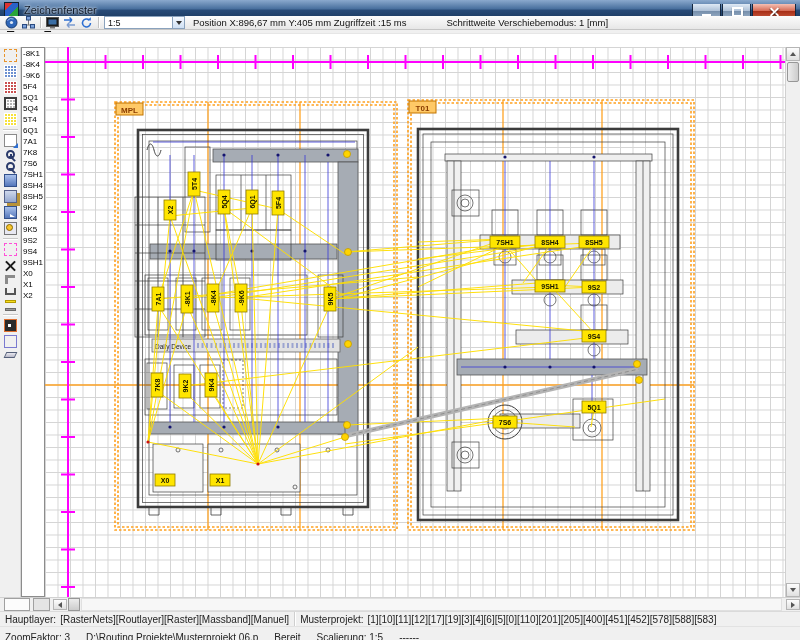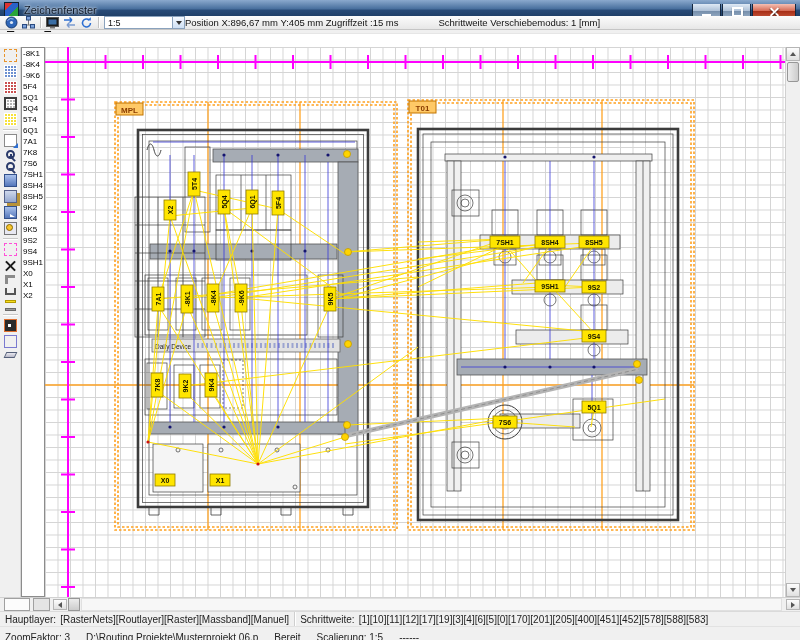--- a/index.html
+++ b/index.html
@@ -34,21 +34,21 @@
   .tsep{width:1px;height:11px;background:#c2c2c2;box-shadow:1px 0 0 #fff;margin:0 3px;flex:0 0 auto}
   .combo{width:76px;height:11px;background:#fff;border:1px solid #8aa2bd;display:flex;align-items:center;
     font-size:9px;padding-left:3px;position:relative;margin-left:2px;flex:0 0 auto}
   .combo .drop{position:absolute;right:0;top:0;bottom:0;width:11px;border-left:1px solid #8aa2bd;
     background:linear-gradient(#f4f9ff,#cfe0f4);display:flex;align-items:center;justify-content:center}
   .tri-down{width:0;height:0;border-left:3px solid transparent;border-right:3px solid transparent;border-top:4px solid #333}
   .tri-up{width:0;height:0;border-left:3px solid transparent;border-right:3px solid transparent;border-bottom:4px solid #555}
   .tri-dn{width:0;height:0;border-left:3px solid transparent;border-right:3px solid transparent;border-top:4px solid #555}
   .tri-l{width:0;height:0;border-top:3px solid transparent;border-bottom:3px solid transparent;border-right:4px solid #555}
   .tri-r{width:0;height:0;border-top:3px solid transparent;border-bottom:3px solid transparent;border-left:4px solid #555}
-  .tpanel{white-space:nowrap;flex:0 0 auto}
+  .tpanel{margin-left:8px;white-space:nowrap;flex:0 0 auto}
   .tpanel2{margin-left:40px;white-space:nowrap;flex:0 0 auto}
   
   .main{position:absolute;top:47px;left:0;width:800px;height:550px;display:flex}
   .toolstrip{width:21px;background:#f0f0f0;border-right:1px solid #d6d6d6;box-sizing:border-box;padding-top:2px}
   .lt{width:13px;height:13px;margin:0 auto 3px;box-sizing:border-box;position:relative}
   .tsep2{width:15px;height:1px;background:#c8c8c8;box-shadow:0 1px 0 #fff;margin:2px auto 4px}
   .i-selo{border:1px dashed #e8932a}
   .gridded{background-image:linear-gradient(to right,#ffffff 1px,transparent 1px),linear-gradient(to bottom,#ffffff 1px,transparent 1px);background-size:3px 3px}
   .i-gblue{background-color:#6b8fd0}
   .i-gred{background-color:#c94f4f}
@@ -549,33 +549,33 @@
 <div class="status1">
   <div class="sgroup">
     <span class="slabel">Hauptlayer:</span>
     <span class="stoggle">[RasterNets]</span>
     <span class="stoggle">[Routlayer]</span>
     <span class="stoggle">[Raster]</span>
     <span class="stoggle">[Massband]</span>
     <span class="stoggle">[Manuel]</span>
   </div>
   <div class="sgroup">
-    <span class="slabel">Schrittweite:</span>
+    <span class="slabel">Musterprojekt:</span>
     <span class="stoggle">[1]</span>
     <span class="stoggle">[10]</span>
     <span class="stoggle">[11]</span>
     <span class="stoggle">[12]</span>
     <span class="stoggle">[17]</span>
     <span class="stoggle">[19]</span>
     <span class="stoggle">[3]</span>
     <span class="stoggle">[4]</span>
     <span class="stoggle">[6]</span>
     <span class="stoggle">[5]</span>
     <span class="stoggle">[0]</span>
-    <span class="stoggle">[170]</span>
+    <span class="stoggle">[110]</span>
     <span class="stoggle">[201]</span>
     <span class="stoggle">[205]</span>
     <span class="stoggle">[400]</span>
     <span class="stoggle">[451]</span>
     <span class="stoggle">[452]</span>
     <span class="stoggle">[578]</span>
     <span class="stoggle">[588]</span>
     <span class="stoggle">[583]</span>
 
   </div>

